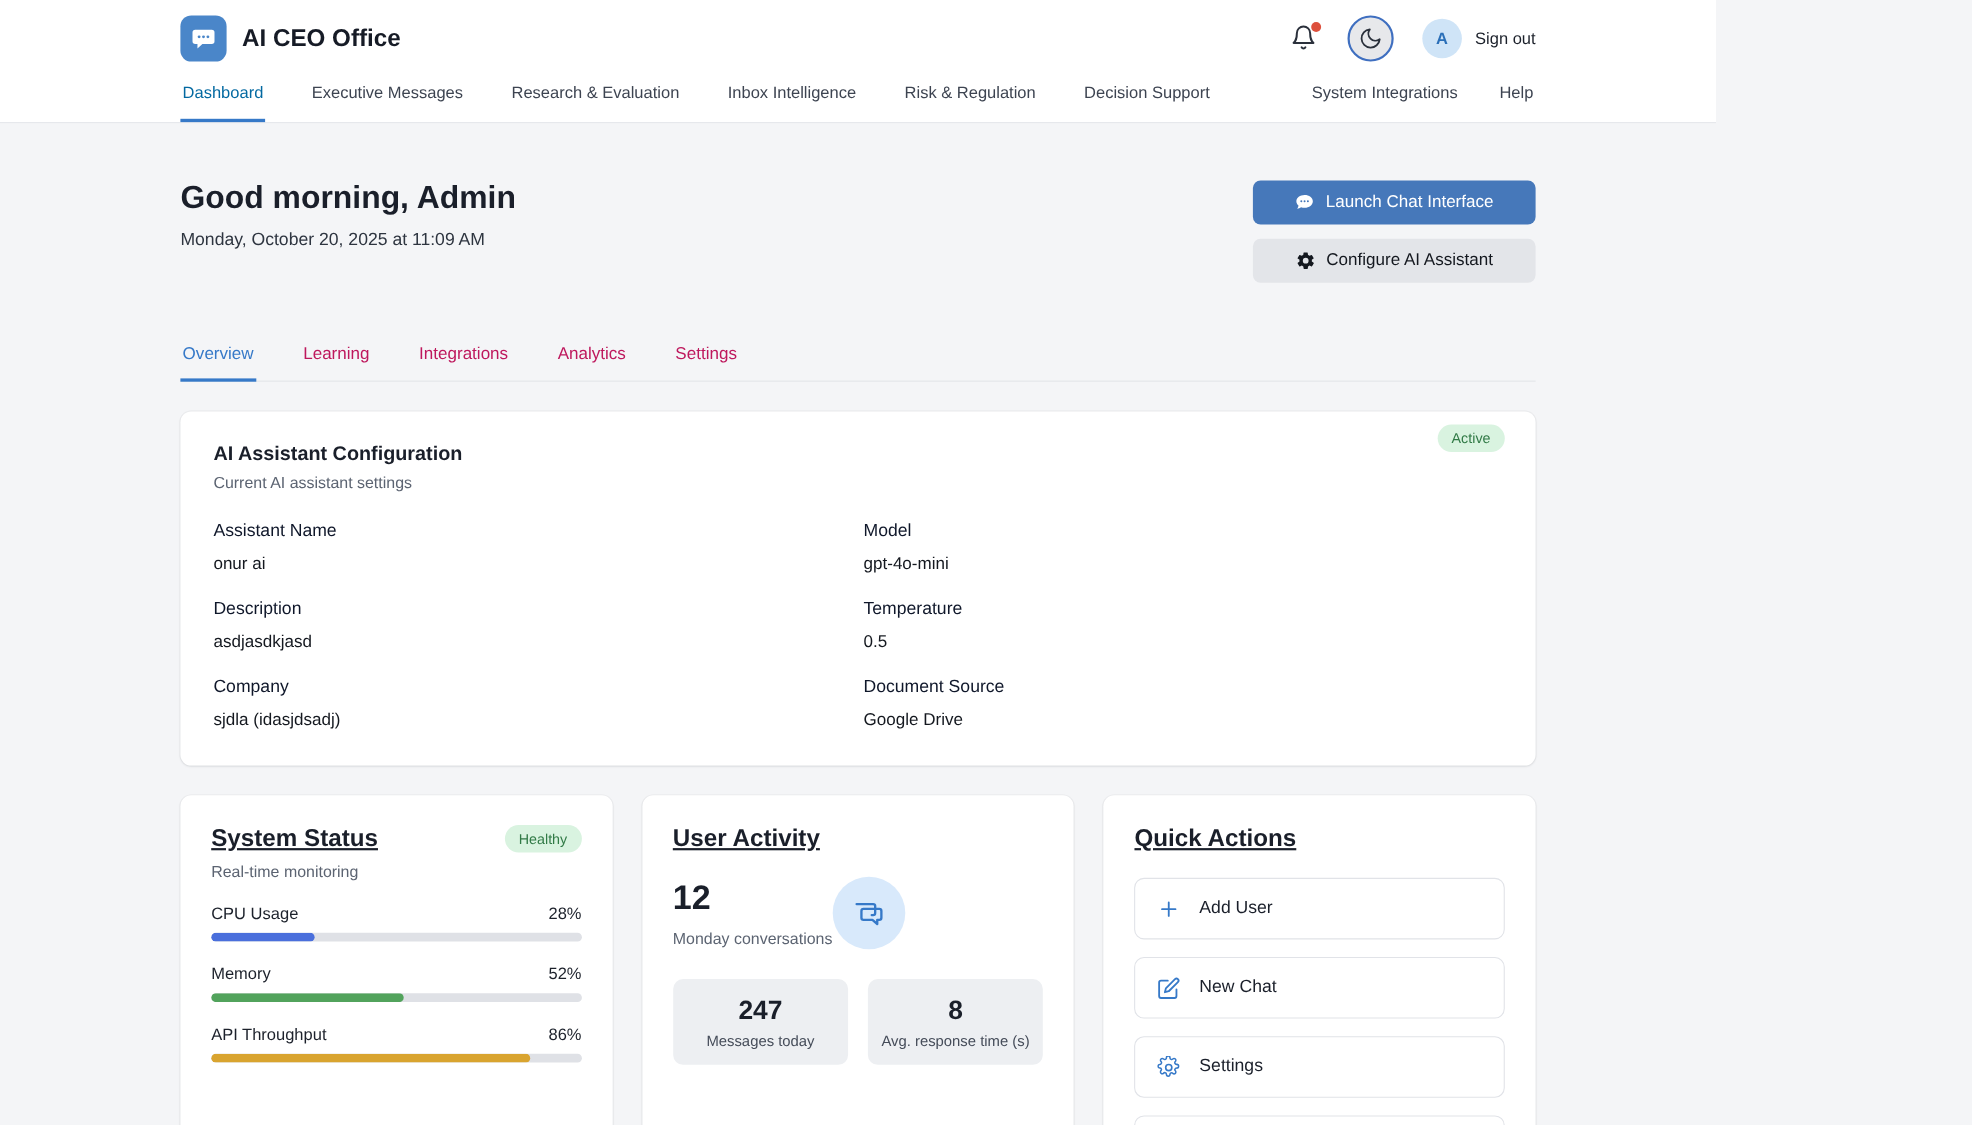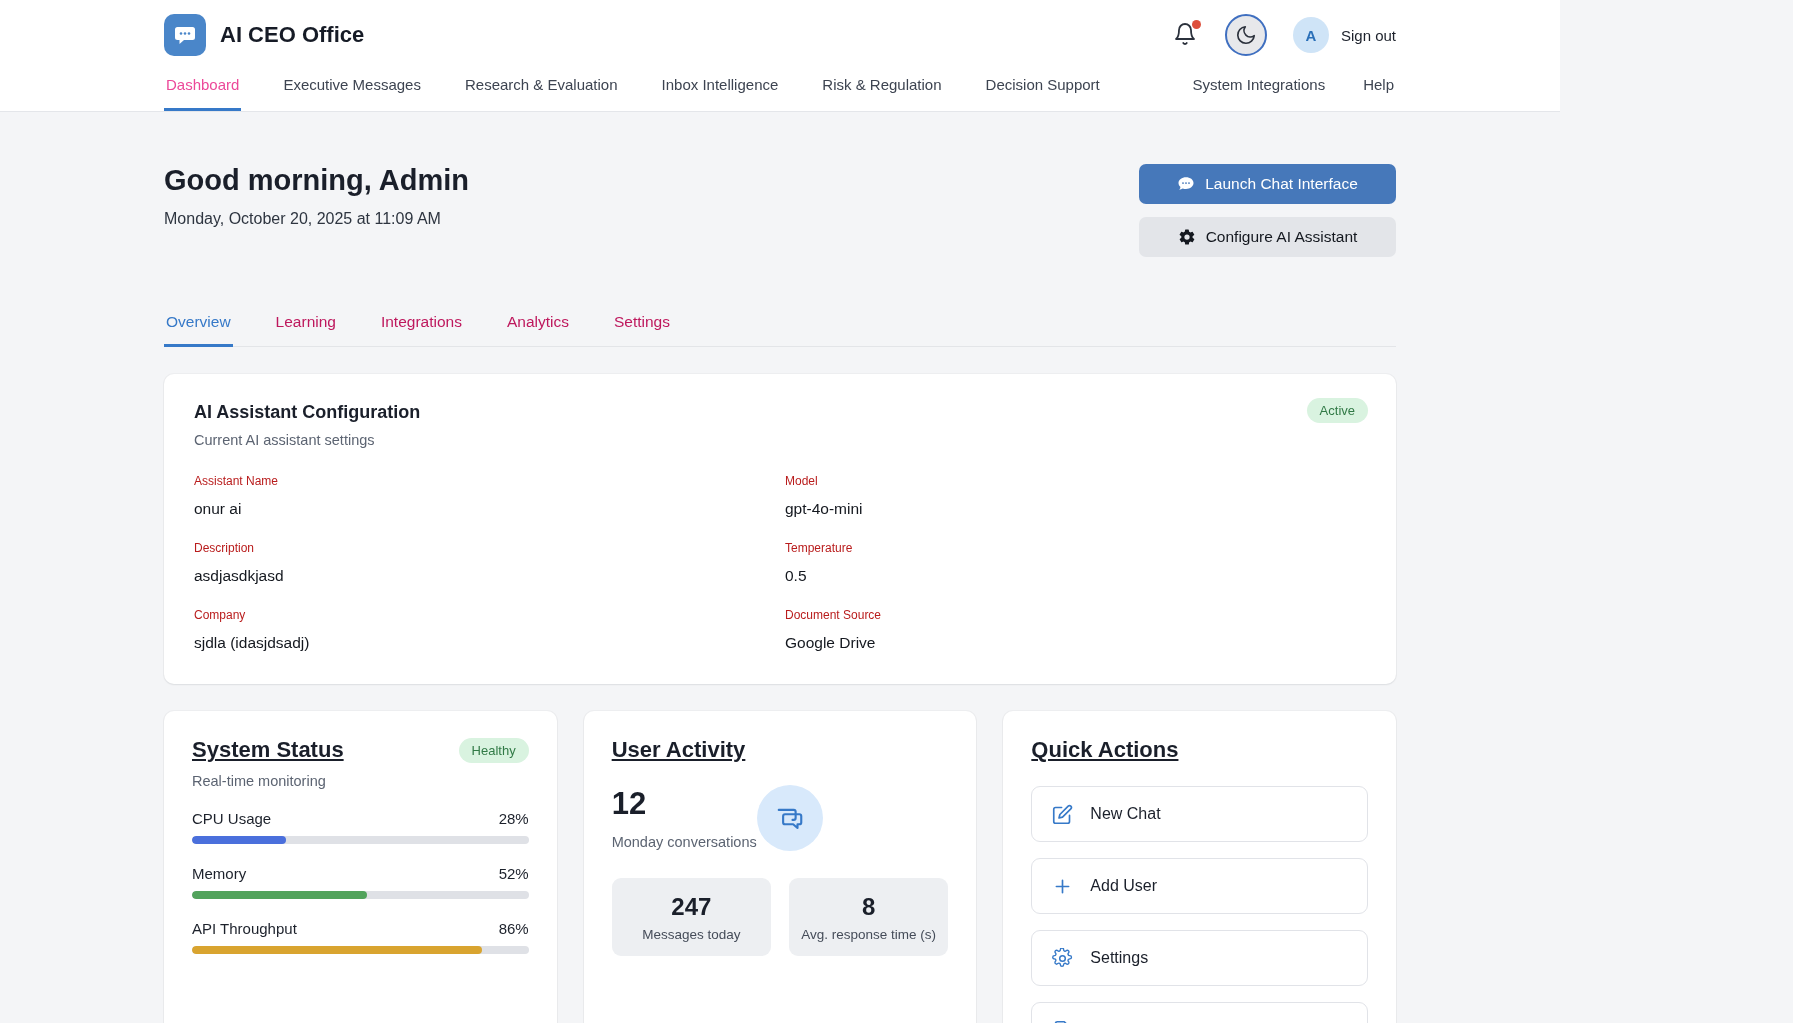--- a/index.html
+++ b/index.html
@@ -22,21 +22,21 @@
   .bell-dot { position:absolute; top:-2px; right:-2px; width:9px; height:9px; border-radius:50%; background:#dd4f3c; }
   .moon-btn { width:42px; height:42px; border-radius:50%; background:#e7e8eb; border:2px solid #3f6fc0; display:flex; align-items:center; justify-content:center; color:#2b313c; cursor:pointer; }
   .user-wrap { display:flex; align-items:center; gap:12px; }
   .avatar { width:36px; height:36px; border-radius:50%; background:#cfe4f7; color:#2a6fb8; font-weight:700; font-size:15px; display:flex; align-items:center; justify-content:center; }
   .signout { font-size:15px; color:#1c212b; cursor:pointer; }
 
   .nav-row { display:flex; align-items:flex-end; justify-content:space-between; }
   .nav-left, .nav-right { display:flex; gap:40px; }
   .nav-right { gap:34px; }
   .nav-item { font-size:15px; color:#3d4451; padding:10px 2px 15px; cursor:pointer; border-bottom:3px solid transparent; }
-  .nav-item.active { color:#ec4899; border-bottom-color:#3679c8; }
+  .nav-item.active { color:#0369a1; border-bottom-color:#3679c8; }
 
   
   .greeting-row { display:flex; justify-content:space-between; align-items:flex-start; margin-top:52px; }
   .greeting-title { font-size:29px; font-weight:700; color:#1a1f2a; }
   .greeting-date { font-size:16px; color:#2e3540; margin-top:13px; }
   .action-col { display:flex; flex-direction:column; gap:13px; width:257px; }
   .btn { display:flex; align-items:center; justify-content:center; gap:10px; height:40px; border-radius:7px; font-size:15.5px; font-weight:500; border:none; cursor:pointer; font-family:inherit; }
   .btn-primary { background:#4678ba; color:#fff; }
   .btn-secondary { background:#e3e5e9; color:#14181f; }
 
@@ -44,23 +44,23 @@
   .tabs { display:flex; gap:41px; margin-top:46px; border-bottom:1px solid #e3e5e8; }
   .tab { font-size:15.5px; color:#be185d; padding:10px 2px 13px; cursor:pointer; border-bottom:3px solid transparent; margin-bottom:-1px; }
   .tab.active { color:#3679c8; border-bottom-color:#3679c8; }
 
   
   .card { background:#fff; border-radius:10px; box-shadow:0 1px 2px rgba(20,25,40,.07), 0 0 0 1px rgba(20,25,40,.03); }
   .config-card { margin-top:27px; padding:28px 30px 32px; position:relative; }
   .card-title { font-size:18px; font-weight:600; color:#1a1f2a; }
   .card-subtitle { font-size:14.5px; color:#5c6472; margin-top:9px; }
   .badge { display:inline-block; font-size:13px; padding:5px 13px; border-radius:999px; background:#d9f3e0; color:#317a46; }
-  .config-badge { position:absolute; top:24px; right:28px; }
+  .config-badge { position:absolute; top:12px; right:28px; }
   .fields-grid { display:grid; grid-template-columns:1fr 1fr; column-gap:10px; row-gap:23px; margin-top:26px; }
-  .field-label { font-size:12px; color:#b91c1c; }
+  .field-label { font-size:16px; color:#0f172a; }
   .field-value { font-size:15.5px; color:#14181f; margin-top:12px; }
 
   
   .cards-grid { display:grid; grid-template-columns:repeat(3,1fr); gap:27px; margin-top:27px; }
   .panel { padding:26px 28px; }
   .panel-head { display:flex; justify-content:space-between; align-items:center; }
   .panel-title { font-size:22px; font-weight:600; color:#1a1f2a;text-decoration:underline; }
   .panel-sub { font-size:14.5px; color:#5c6472; margin-top:10px; }
 
   .meter-block { margin-top:21px; }
@@ -277,34 +277,34 @@
             <div class="stat-label">Avg. response time (s)</div>
           </div>
         </div>
       </div>
 
       <div class="card panel">
         <div class="panel-title">Quick Actions</div>
         <div class="qa-list">
           <button class="qa-btn">
             <span class="qa-icon">
+              <svg width="21" height="21" viewBox="0 0 24 24" fill="none" stroke="currentColor" stroke-width="1.9" stroke-linecap="round">
+                <path d="M12 5v14M5 12h14"></path>
+              </svg>
+            </span>
+            <span>Add User</span>
+          </button>
+          <button class="qa-btn">
+            <span class="qa-icon">
               <svg width="21" height="21" viewBox="0 0 24 24" fill="none" stroke="currentColor" stroke-width="1.9" stroke-linecap="round" stroke-linejoin="round">
                 <path d="M11 4H4a2 2 0 0 0-2 2v14a2 2 0 0 0 2 2h14a2 2 0 0 0 2-2v-7"></path>
                 <path d="M18.5 2.5a2.12 2.12 0 0 1 3 3L12 15l-4 1 1-4 9.5-9.5z"></path>
               </svg>
             </span>
             <span>New Chat</span>
-          </button>
-          <button class="qa-btn">
-            <span class="qa-icon">
-              <svg width="21" height="21" viewBox="0 0 24 24" fill="none" stroke="currentColor" stroke-width="1.9" stroke-linecap="round">
-                <path d="M12 5v14M5 12h14"></path>
-              </svg>
-            </span>
-            <span>Add User</span>
           </button>
           <button class="qa-btn">
             <span class="qa-icon">
               <svg width="21" height="21" viewBox="0 0 24 24" fill="none" stroke="currentColor" stroke-width="1.7" stroke-linecap="round" stroke-linejoin="round">
                 <circle cx="12" cy="12" r="3.2"></circle>
                 <path d="M19.4 13a1.8 1.8 0 0 0 .36 1.98l.06.06a2 2 0 1 1-2.83 2.83l-.06-.06a1.8 1.8 0 0 0-1.98-.36 1.8 1.8 0 0 0-1.09 1.65V19a2 2 0 1 1-4 0v-.09a1.8 1.8 0 0 0-1.18-1.65 1.8 1.8 0 0 0-1.98.36l-.06.06a2 2 0 1 1-2.83-2.83l.06-.06A1.8 1.8 0 0 0 4.23 13a1.8 1.8 0 0 0-1.65-1.09H2.5a2 2 0 1 1 0-4h.09A1.8 1.8 0 0 0 4.24 6.7a1.8 1.8 0 0 0-.36-1.98l-.06-.06a2 2 0 1 1 2.83-2.83l.06.06a1.8 1.8 0 0 0 1.98.36h.08A1.8 1.8 0 0 0 9.86 .6V.5a2 2 0 0 1 4 0v.09c0 .72.43 1.37 1.09 1.65a1.8 1.8 0 0 0 1.98-.36l.06-.06a2 2 0 1 1 2.83 2.83l-.06.06a1.8 1.8 0 0 0-.36 1.98v.08c.28.66.93 1.09 1.65 1.09h.45a2 2 0 1 1 0 4h-.09a1.8 1.8 0 0 0-1.65 1.09z" transform="translate(0.4,1.4) scale(0.93)"></path>
               </svg>
             </span>
             <span>Settings</span>
           </button>

